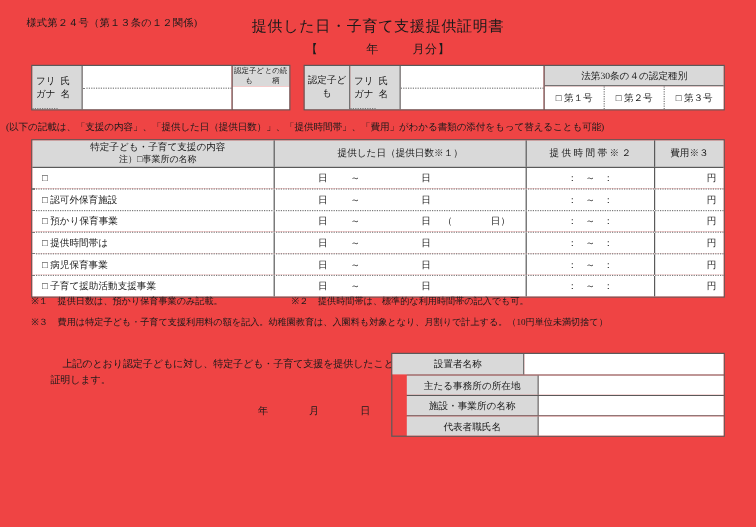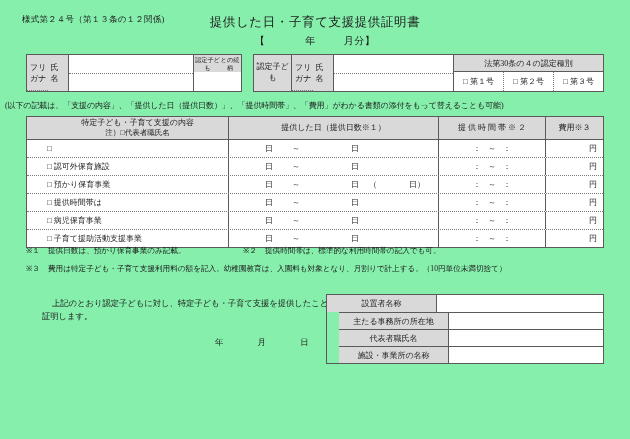--- a/index.html
+++ b/index.html
@@ -12,21 +12,21 @@
     height: 439px;
     font-family: "Liberation Serif", "DejaVu Serif", serif;
     color: #1a1a1a;
     position: relative;
     overflow: hidden;
   }
   .page {
     position: relative;
     width: 630px;
     height: 439px;
-    background: #86efac;
+    background: #ef4444;
   }
 
   
   .form-no {
     position: absolute;
     left: 22px;
     top: 14px;
     font-size: 8.5px;
     letter-spacing: 0.2px;
     white-space: nowrap;
@@ -202,21 +202,21 @@
     height: 17px;
     background: #fff;
   }
   .mt-row + .mt-row { border-top: 1px dotted #7a7a7a; }
   .mt-row > div {
     display: flex;
     align-items: center;
     box-sizing: border-box;
     font-size: 8px;
   }
-  .col-content { width: 202px; border-right: 1px solid #5a5a5a; padding-left: 20px; }
+  .col-content { width: 202px; border-right: 1px solid #5a5a5a; padding-left: 8px; }
   .col-date { width: 210px; border-right: 1px solid #5a5a5a; }
   .col-time { width: 107px; border-right: 1px solid #5a5a5a; }
   .col-fee  { flex: 1; }
 
   .head-note { font-size: 7.5px; display:block; }
 
   .date-cells { display: flex; align-items: center; width: 100%; font-size: 8px; }
   .date-cells .d1 { width: 44px; text-align: right; }
   .date-cells .tilde { width: 46px; text-align: center; }
   .date-cells .d2 { width: 40px; text-align: right; }
@@ -359,21 +359,21 @@
     </div>
   </div>
 
   <div class="note-line">(以下の記載は、「支援の内容」、「提供した日（提供日数）」、「提供時間帯」、「費用」がわかる書類の添付をもって替えることも可能)</div>
 
   <div class="main-table">
     <div class="mt-head">
       <div class="col-content">
         <div>
           <span>特定子ども・子育て支援の内容</span>
-          <span class="head-note">注）□代表者職氏名</span>
+          <span class="head-note">注）□事業所の名称</span>
         </div>
       </div>
       <div class="col-date">提供した日（提供日数※１）</div>
       <div class="col-time">提 供 時 間 帯 ※ ２</div>
       <div class="col-fee">費用※３</div>
     </div>
 
     <div class="mt-row">
       <div class="col-content">
         <span class="cbx">□</span>
@@ -548,22 +548,22 @@
   <div class="prov-table">
     <div class="prov-row">
       <div class="prov-label">設置者名称</div>
       <div class="prov-value"></div>
     </div>
     <div class="prov-row">
       <div class="prov-label">主たる事務所の所在地</div>
       <div class="prov-value"></div>
     </div>
     <div class="prov-row">
+      <div class="prov-label">施設・事業所の名称</div>
+      <div class="prov-value"></div>
+    </div>
+    <div class="prov-row">
       <div class="prov-label">代表者職氏名</div>
       <div class="prov-value"></div>
     </div>
-    <div class="prov-row">
-      <div class="prov-label">施設・事業所の名称</div>
-      <div class="prov-value"></div>
-    </div>
   </div>
 
 </div>
 
 </body></html>

